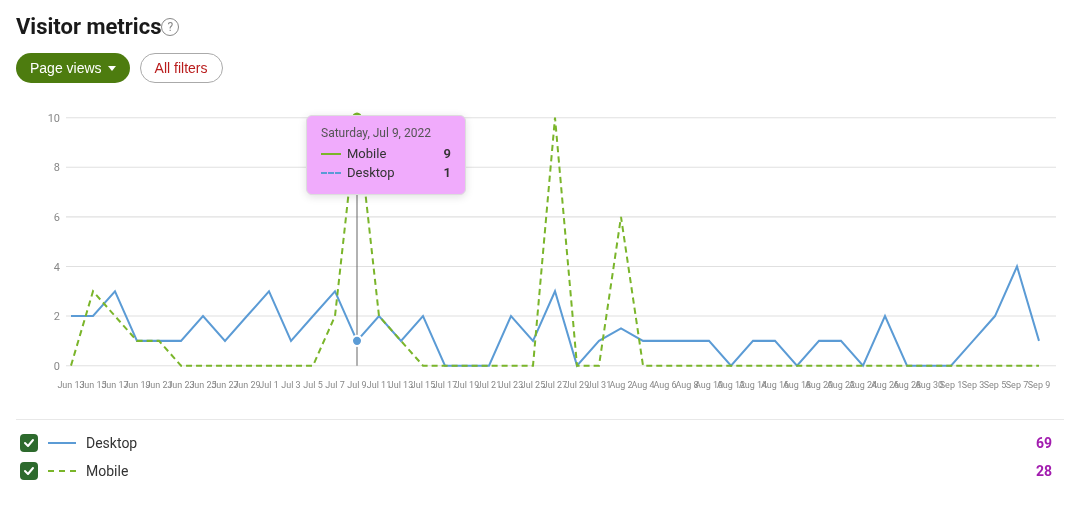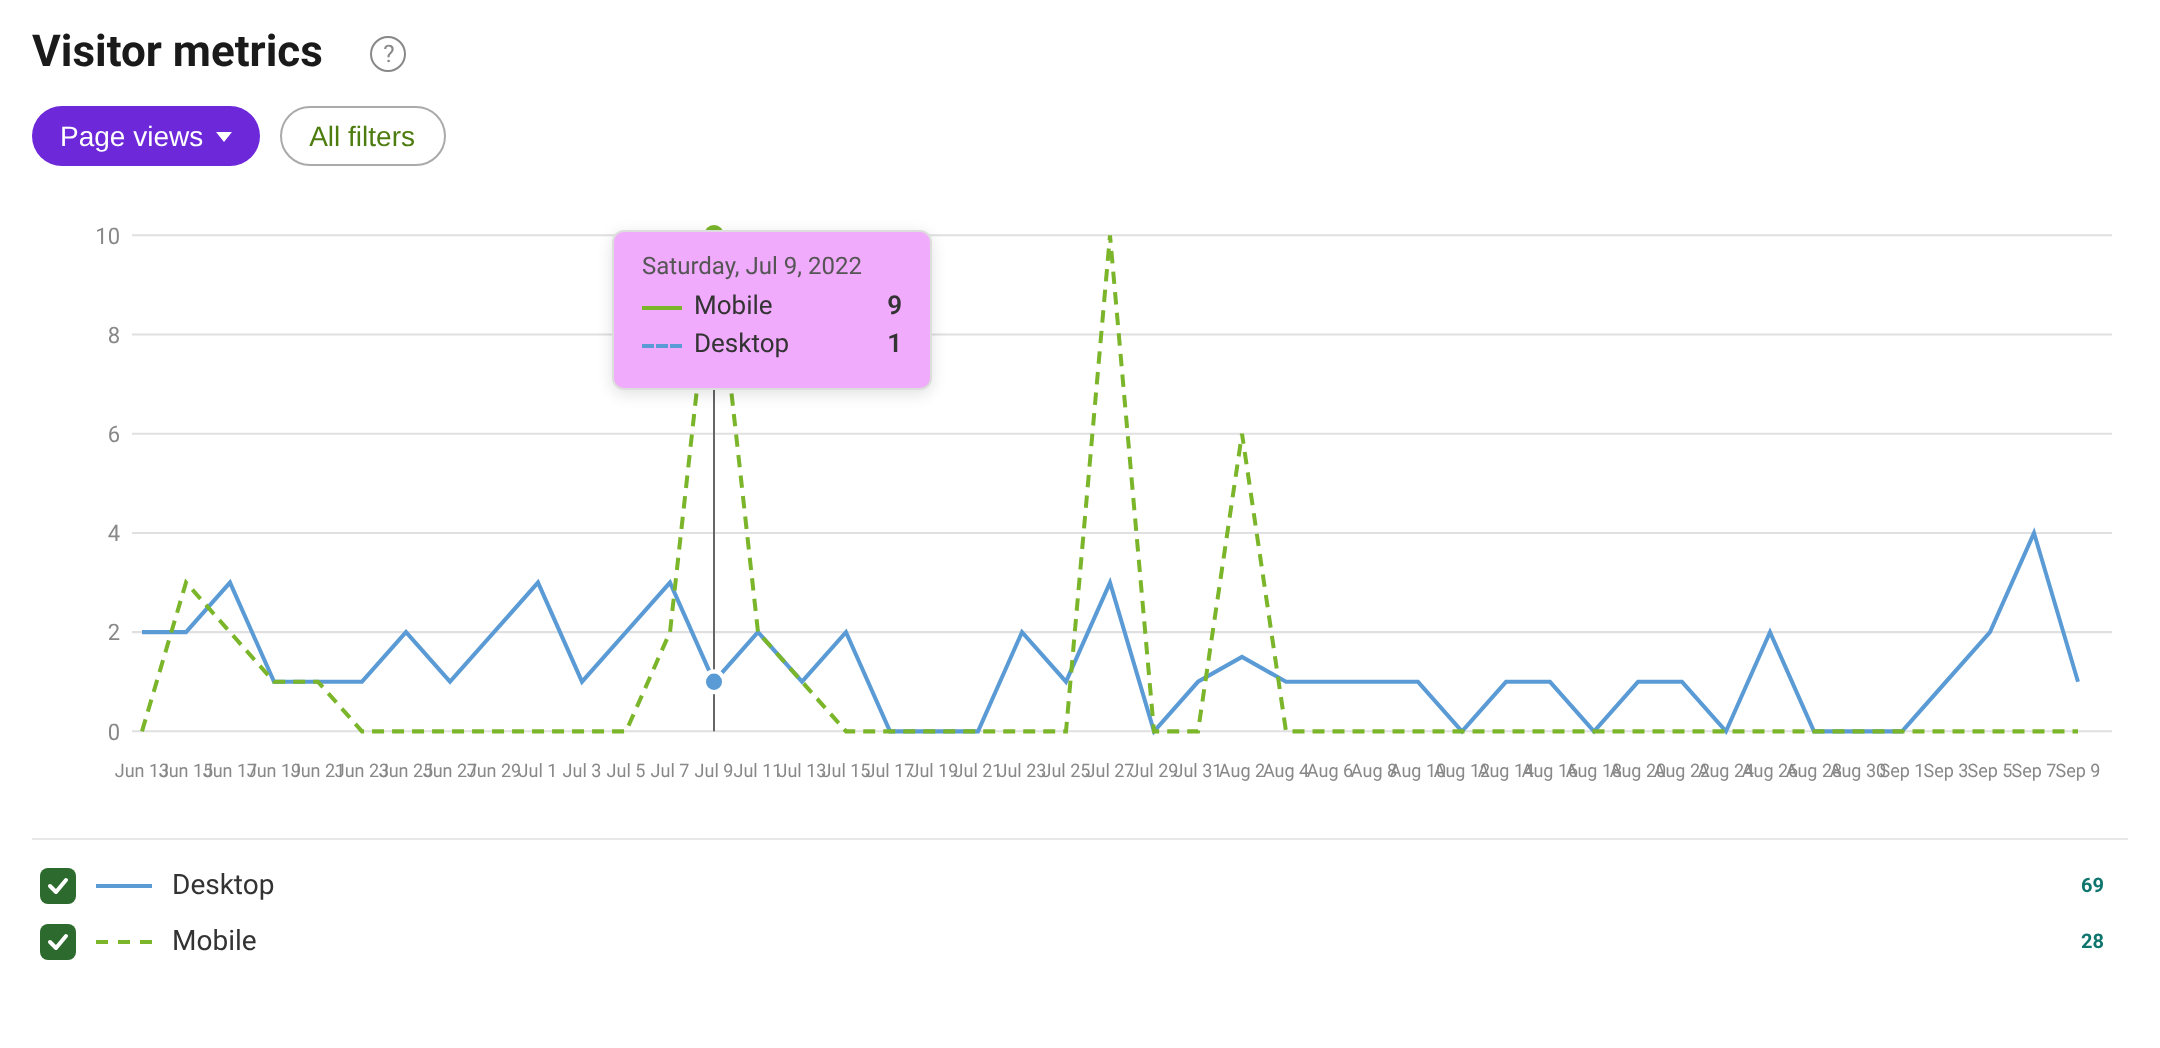--- a/index.html
+++ b/index.html
@@ -11,21 +11,21 @@
       height: 524px;
       overflow: hidden;
     }
     .container {
       padding: 14px 16px;
       width: 1080px;
     }
     .header {
       display: flex;
       align-items: center;
-      gap: 24px;
+      gap: 0;
       margin-bottom: 14px;
     }
     .title {
       font-size: 22px;
       font-weight: 700;
       color: #1a1a1a;
     }
     .help-icon {
       width: 18px;
       height: 18px;
@@ -38,35 +38,35 @@
       color: #888;
       cursor: pointer;
     }
     .filters-row {
       display: flex;
       align-items: center;
       gap: 10px;
       margin-bottom: 14px;
     }
     .btn-green {
-      background: #6d28d9;
+      background: #4d7c0f;
       color: #fff;
       border: none;
       border-radius: 20px;
       padding: 7px 14px;
       font-size: 14px;
       font-weight: 500;
       cursor: pointer;
       display: flex;
       align-items: center;
       gap: 6px;
     }
     .btn-outline {
       background: #fff;
-      color: #4d7c0f;
+      color: #b91c1c;
       border: 1.5px solid #aaa;
       border-radius: 20px;
       padding: 6px 14px;
       font-size: 14px;
       font-weight: 500;
       cursor: pointer;
     }
     .chevron {
       display: inline-block;
       width: 0;
@@ -167,23 +167,23 @@
       height: 2px;
       border-top: 2.5px dashed #7ab52a;
       flex-shrink: 0;
     }
     .legend-label {
       font-size: 14px;
       color: #333;
       flex: 1;
     }
     .legend-count {
-      font-size: 10px;
+      font-size: 14px;
       font-weight: 700;
-      color: #0f766e;
+      color: #a21caf;
       margin-left: auto;
       padding-right: 8px;
     }
   </style>
 </head>
 <body>
 
 <div class="container">
   <div class="header">
     <span class="title">Visitor metrics</span>

